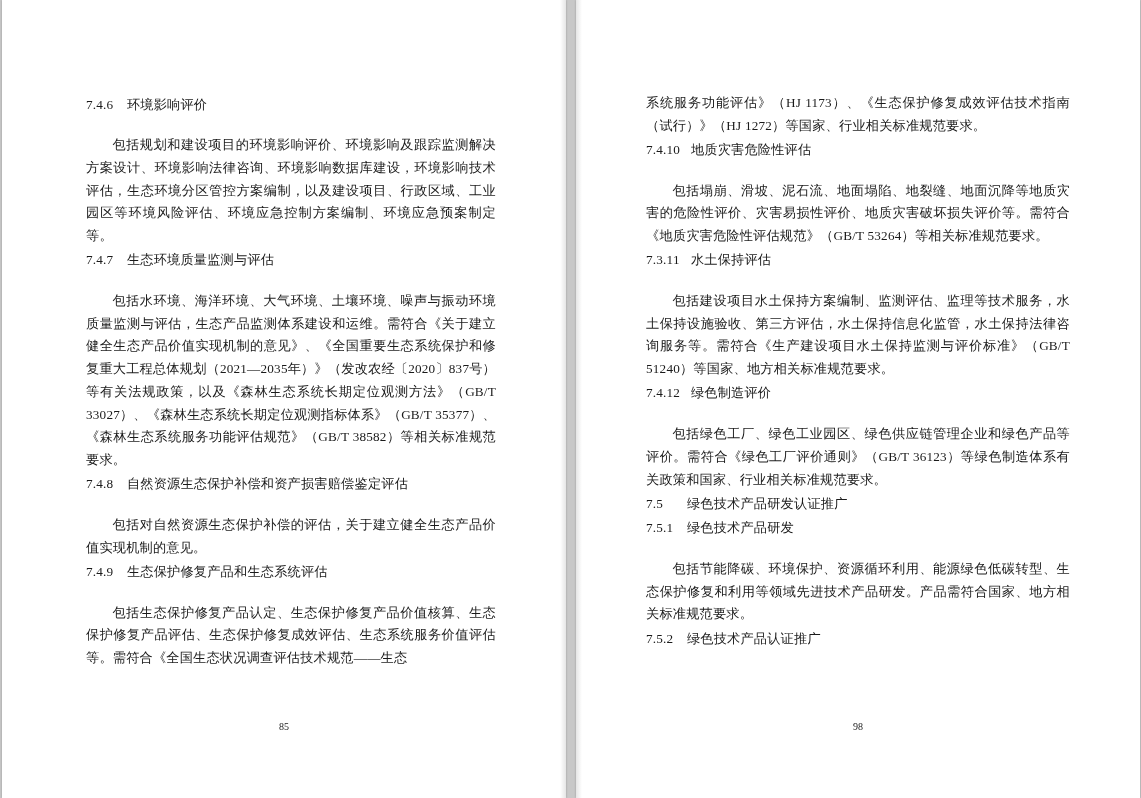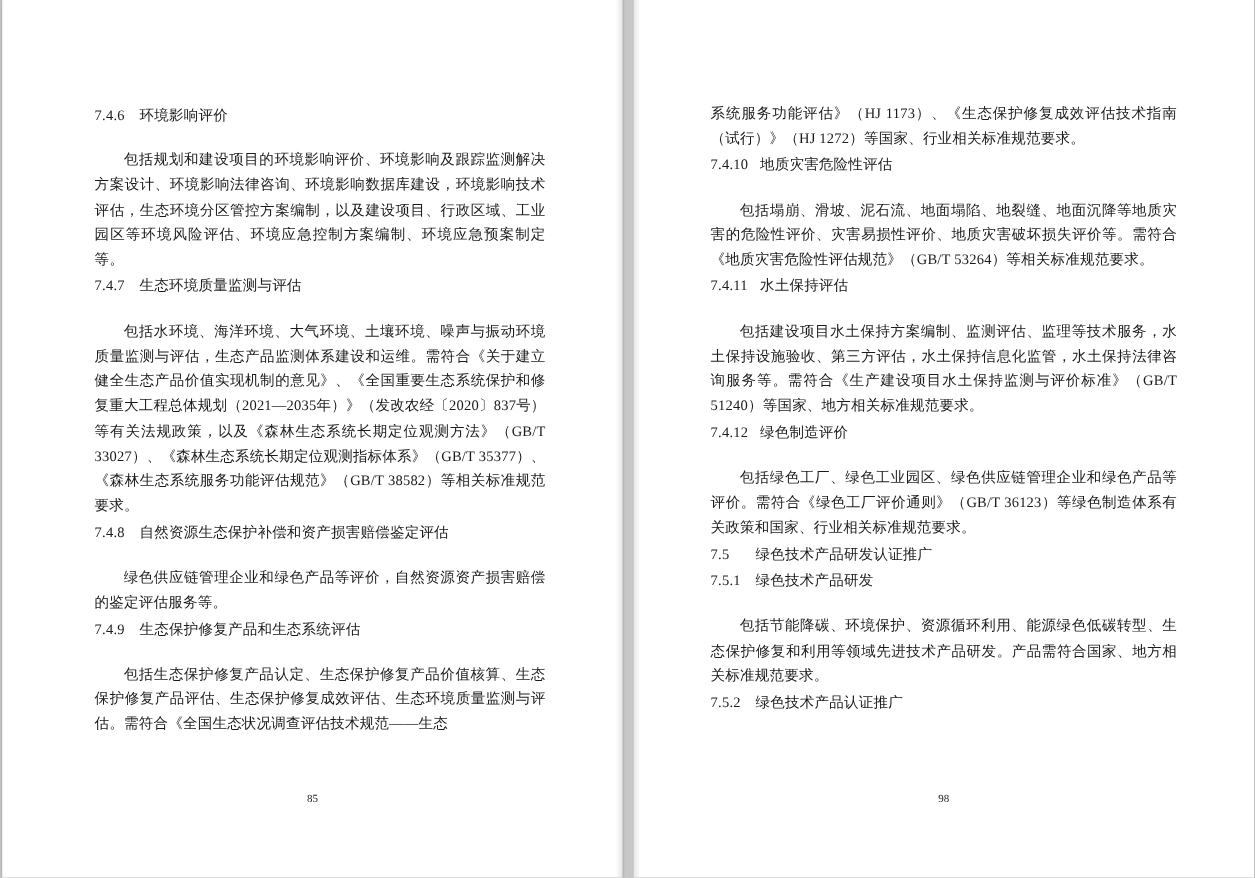--- a/index.html
+++ b/index.html
@@ -109,41 +109,41 @@
       <p class="heading"><span class="hnum">7.4.6</span><span>环境影响评价</span></p>
 
       <p class="body">包括规划和建设项目的环境影响评价、环境影响及跟踪监测解决方案设计、环境影响法律咨询、环境影响数据库建设，环境影响技术评估，生态环境分区管控方案编制，以及建设项目、行政区域、工业园区等环境风险评估、环境应急控制方案编制、环境应急预案制定等。</p>
 
       <p class="heading"><span class="hnum">7.4.7</span><span>生态环境质量监测与评估</span></p>
 
       <p class="body">包括水环境、海洋环境、大气环境、土壤环境、噪声与振动环境质量监测与评估，生态产品监测体系建设和运维。需符合《关于建立健全生态产品价值实现机制的意见》、《全国重要生态系统保护和修复重大工程总体规划（2021—2035年）》（发改农经〔2020〕837号）等有关法规政策，以及《森林生态系统长期定位观测方法》（GB/T 33027）、《森林生态系统长期定位观测指标体系》（GB/T 35377）、《森林生态系统服务功能评估规范》（GB/T 38582）等相关标准规范要求。</p>
 
       <p class="heading"><span class="hnum">7.4.8</span><span>自然资源生态保护补偿和资产损害赔偿鉴定评估</span></p>
 
-      <p class="body">绿色供应链管理企业和绿色产品等评价，自然资源资产损害赔偿的鉴定评估服务等。</p>
+      <p class="body">包括对自然资源生态保护补偿的评估，关于建立健全生态产品价值实现机制的意见。</p>
 
       <p class="heading"><span class="hnum">7.4.9</span><span>生态保护修复产品和生态系统评估</span></p>
 
-      <p class="body">包括生态保护修复产品认定、生态保护修复产品价值核算、生态保护修复产品评估、生态保护修复成效评估、生态环境质量监测与评估。需符合《全国生态状况调查评估技术规范——生态</p>
+      <p class="body">包括生态保护修复产品认定、生态保护修复产品价值核算、生态保护修复产品评估、生态保护修复成效评估、生态系统服务价值评估等。需符合《全国生态状况调查评估技术规范——生态</p>
 
     </div>
     <div class="folio">85</div>
     <div class="gutter-shadow-left"></div>
   </div>
 
   <div class="page page-right">
     <div class="content-right">
 
       <p>系统服务功能评估》（HJ 1173）、《生态保护修复成效评估技术指南（试行）》（HJ 1272）等国家、行业相关标准规范要求。</p>
 
       <p class="heading"><span class="hnum-wide">7.4.10</span><span>地质灾害危险性评估</span></p>
 
       <p class="body">包括塌崩、滑坡、泥石流、地面塌陷、地裂缝、地面沉降等地质灾害的危险性评价、灾害易损性评价、地质灾害破坏损失评价等。需符合《地质灾害危险性评估规范》（GB/T 53264）等相关标准规范要求。</p>
 
-      <p class="heading"><span class="hnum-wide">7.4.11</span><span>水土保持评估</span></p>
+      <p class="heading"><span class="hnum-wide">7.3.11</span><span>水土保持评估</span></p>
 
       <p class="body">包括建设项目水土保持方案编制、监测评估、监理等技术服务，水土保持设施验收、第三方评估，水土保持信息化监管，水土保持法律咨询服务等。需符合《生产建设项目水土保持监测与评价标准》（GB/T 51240）等国家、地方相关标准规范要求。</p>
 
       <p class="heading"><span class="hnum-wide">7.4.12</span><span>绿色制造评价</span></p>
 
       <p class="body">包括绿色工厂、绿色工业园区、绿色供应链管理企业和绿色产品等评价。需符合《绿色工厂评价通则》（GB/T 36123）等绿色制造体系有关政策和国家、行业相关标准规范要求。</p>
 
       <p class="heading"><span class="hnum">7.5</span><span>绿色技术产品研发认证推广</span></p>
 
       <p class="heading"><span class="hnum">7.5.1</span><span>绿色技术产品研发</span></p>

